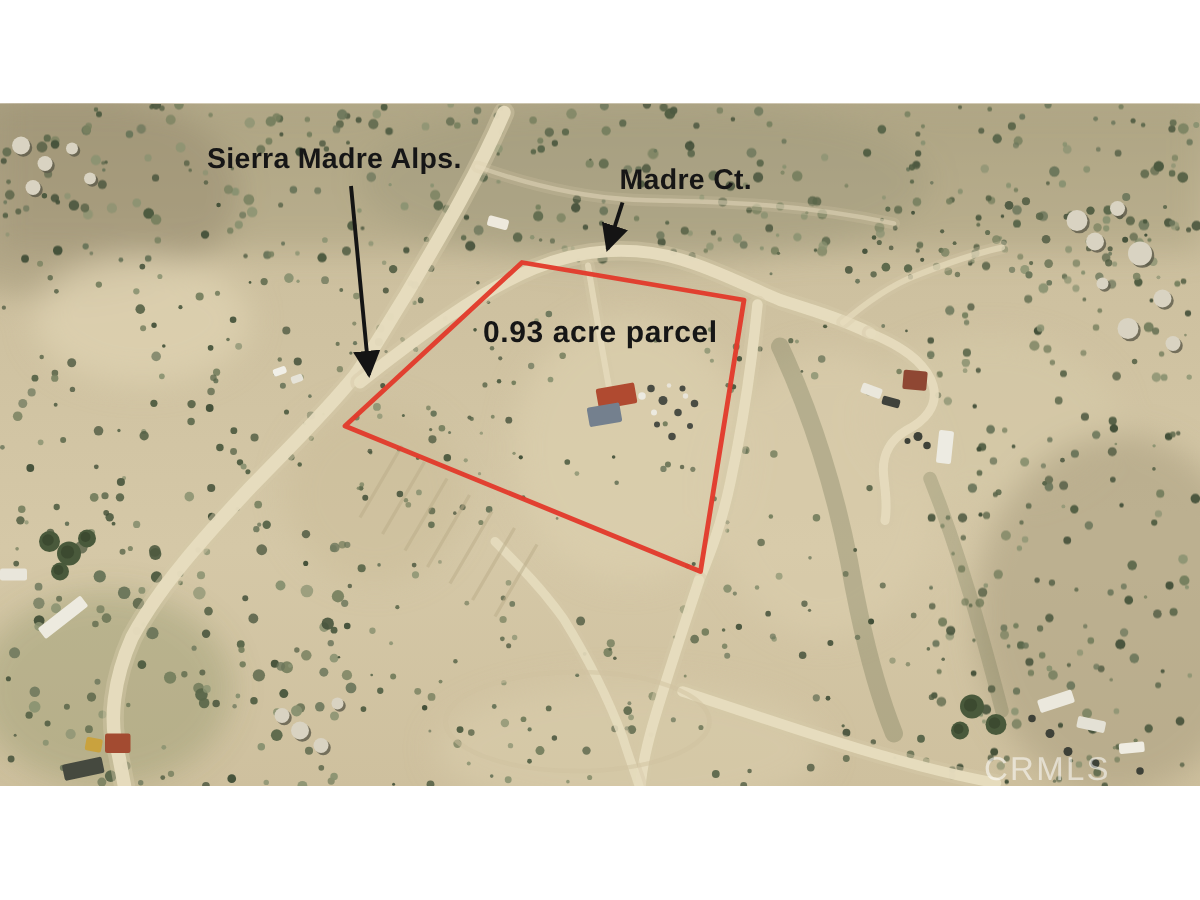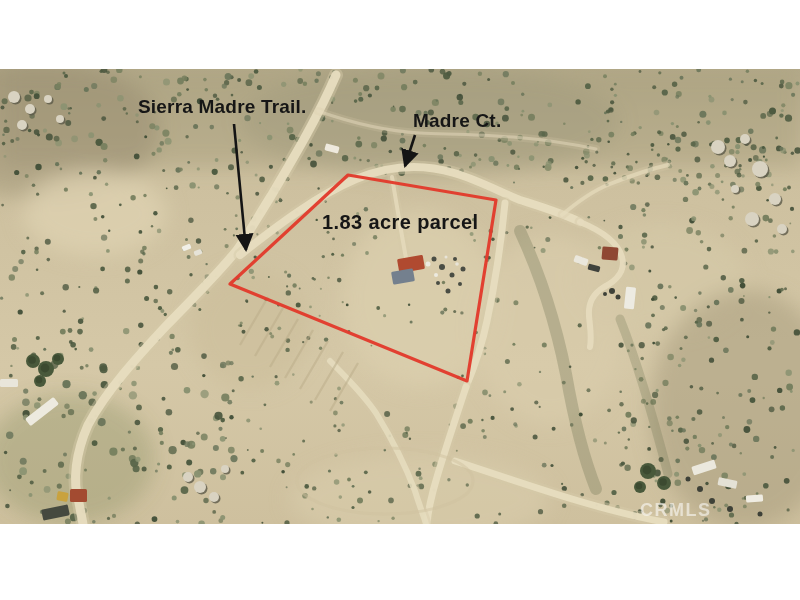--- a/index.html
+++ b/index.html
@@ -14,21 +14,21 @@
   }
   .photo svg{position:absolute;left:0;top:0;}
   .label{
     position:absolute;font-weight:700;color:#161616;white-space:nowrap;
     letter-spacing:.2px;z-index:5;
   }
   .label-sierra{left:138px;top:27px;font-size:19px;}
   .label-alps{left:413px;top:41px;font-size:19px;}
   .label-parcel{left:322px;top:142px;font-size:20px;letter-spacing:.4px;}
   .watermark{
-    position:absolute;left:640px;top:431px;font-size:18px;font-weight:700;
+    position:absolute;left:656px;top:431px;font-size:22px;font-weight:400;
     color:rgba(255,255,255,0.55);letter-spacing:1.5px;z-index:6;
   }
 </style>
 </head>
 <body>
 
 <div class="frame">
   <div class="photo">
 
     <svg width="800" height="455" viewBox="0 0 800 455">
@@ -1223,18 +1223,18 @@
         </g>
 
       <polygon points="348,106 496,131 467,312 230,215" fill="none" stroke="#e23a2c" stroke-width="3.2" stroke-linejoin="round" opacity="0.96"></polygon>
 
       <g stroke="#141414" stroke-width="2.6" fill="none">
         <path d="M234,55 L246,181" marker-end="url(#ah)"></path>
         <path d="M415,66 L405,97" marker-end="url(#ah)"></path>
       </g>
     </svg>
 
-    <div class="label label-sierra">Sierra Madre Trail.</div>
+    <div class="label label-sierra">Sierra Madre Alps.</div>
     <div class="label label-alps">Madre Ct.</div>
-    <div class="label label-parcel">1.83 acre parcel</div>
+    <div class="label label-parcel">0.93 acre parcel</div>
     <div class="watermark">CRMLS</div>
   </div>
 </div>
 
 </body></html>

